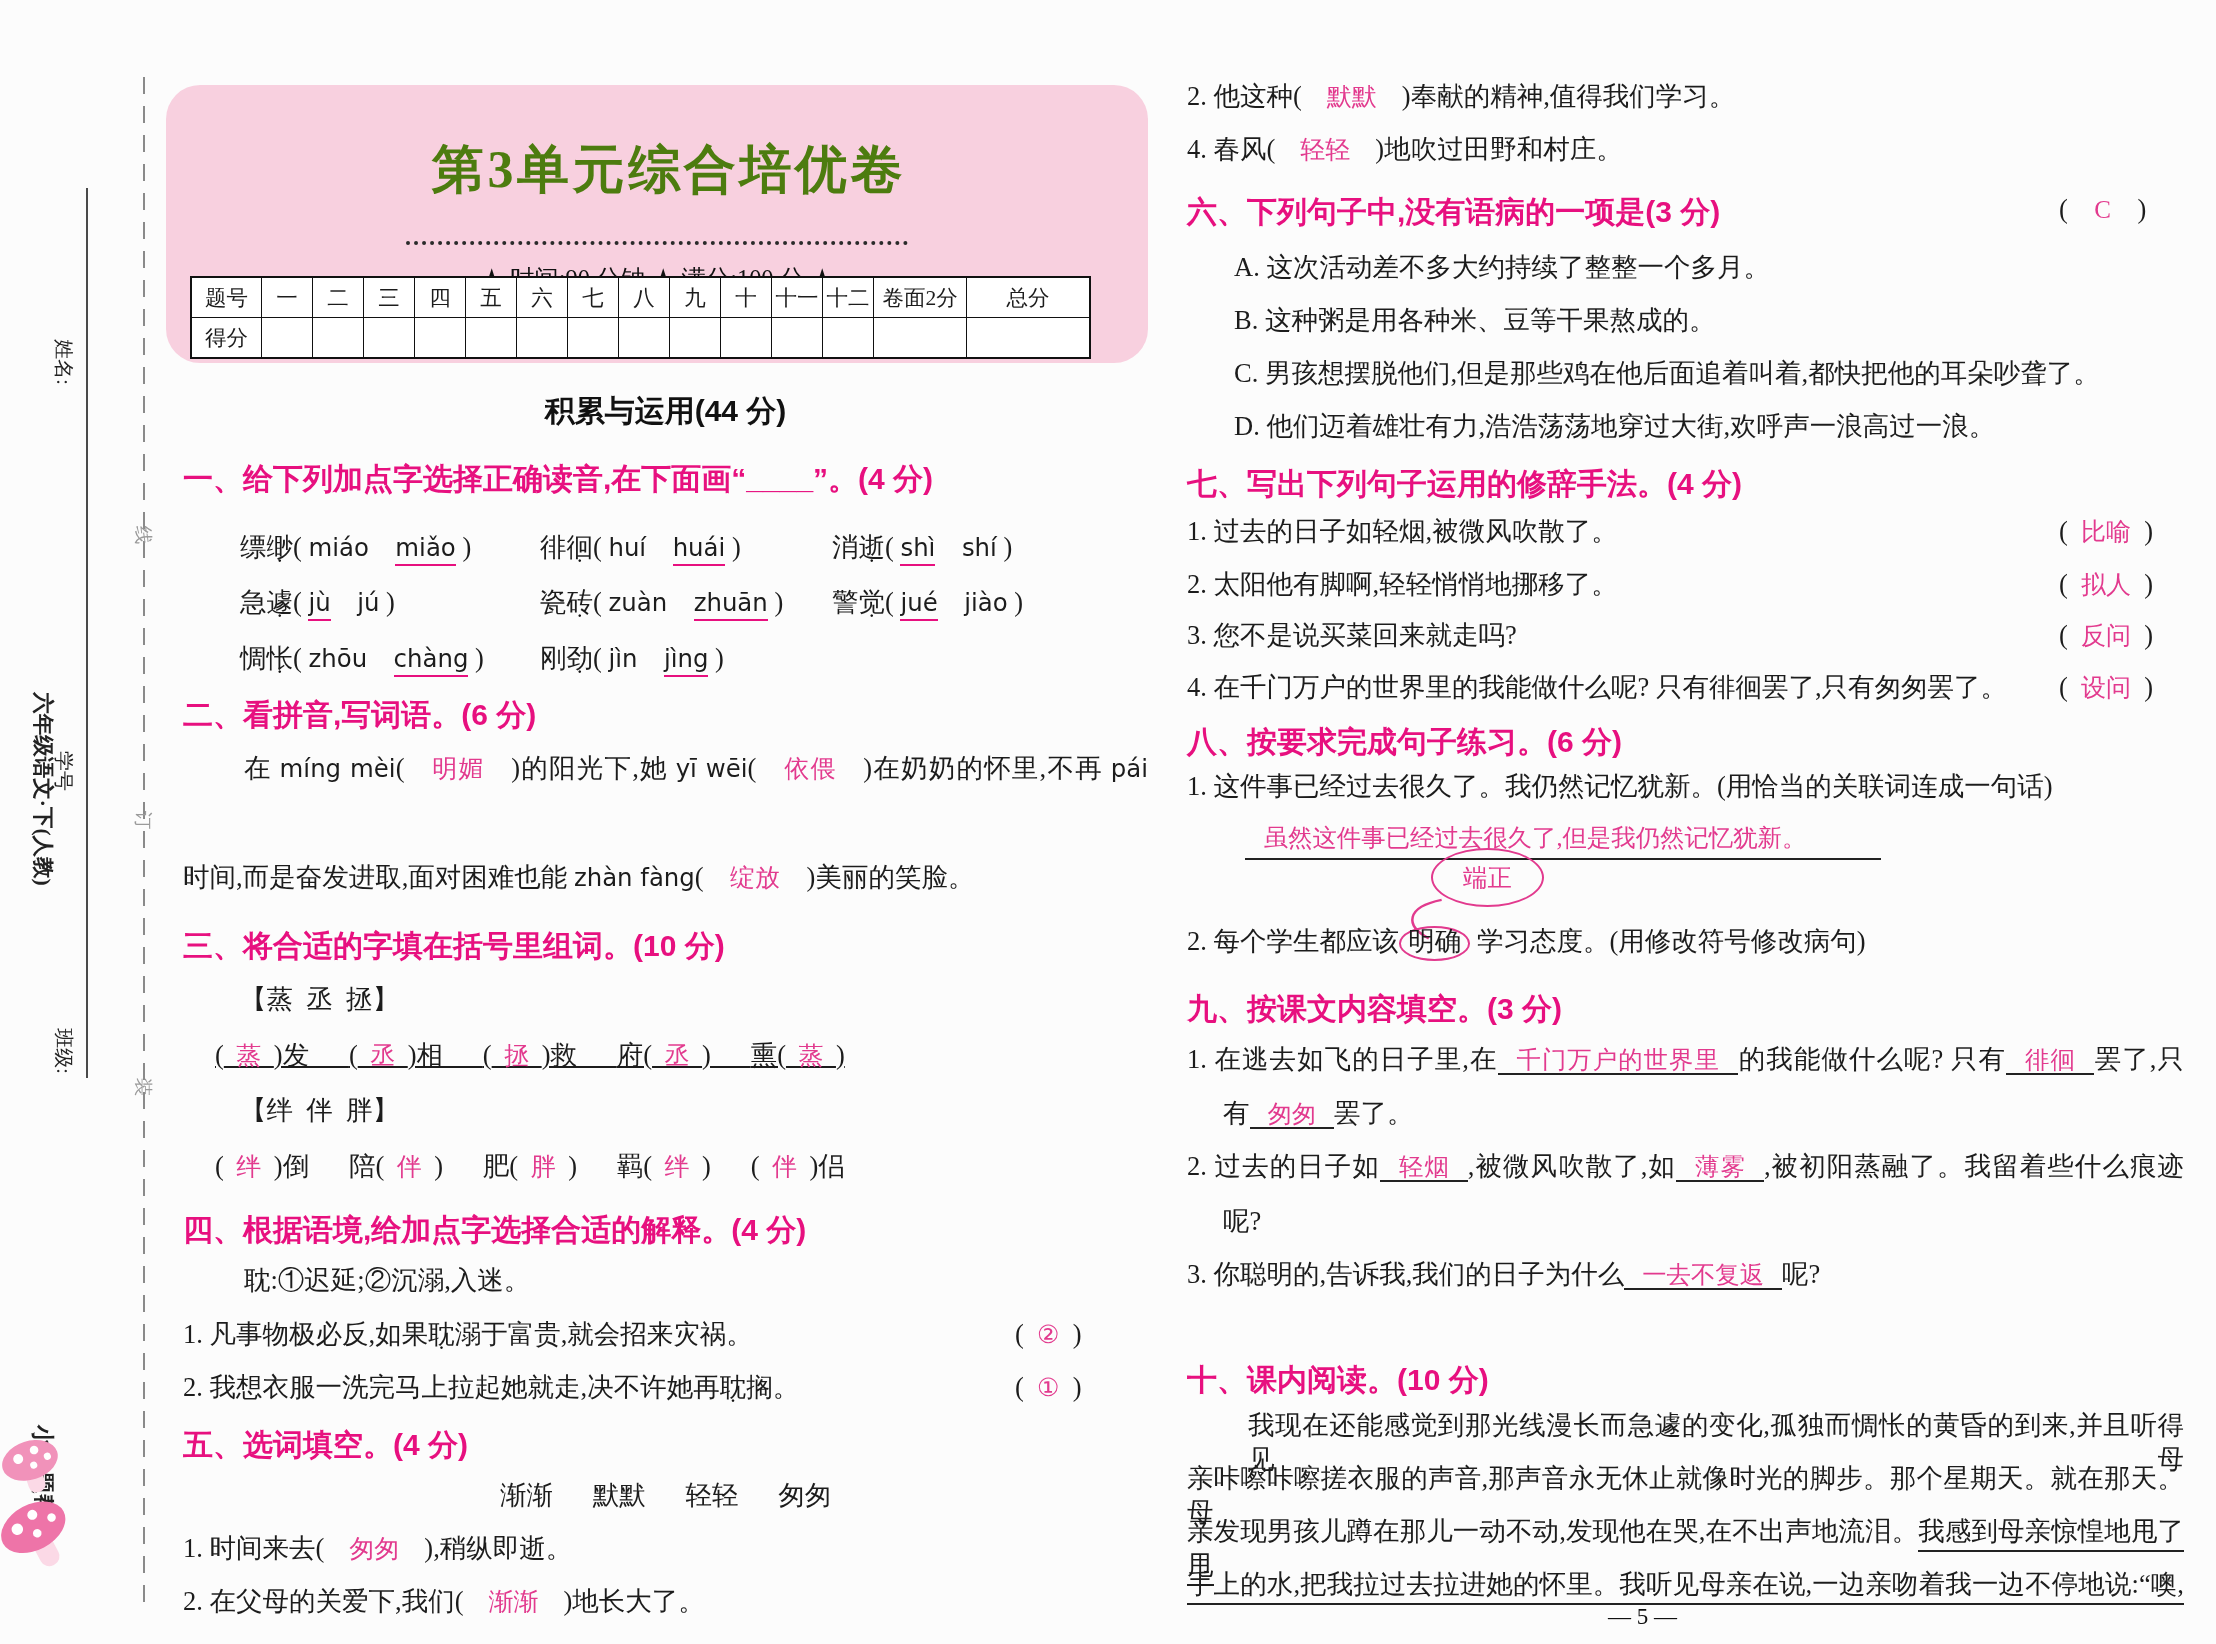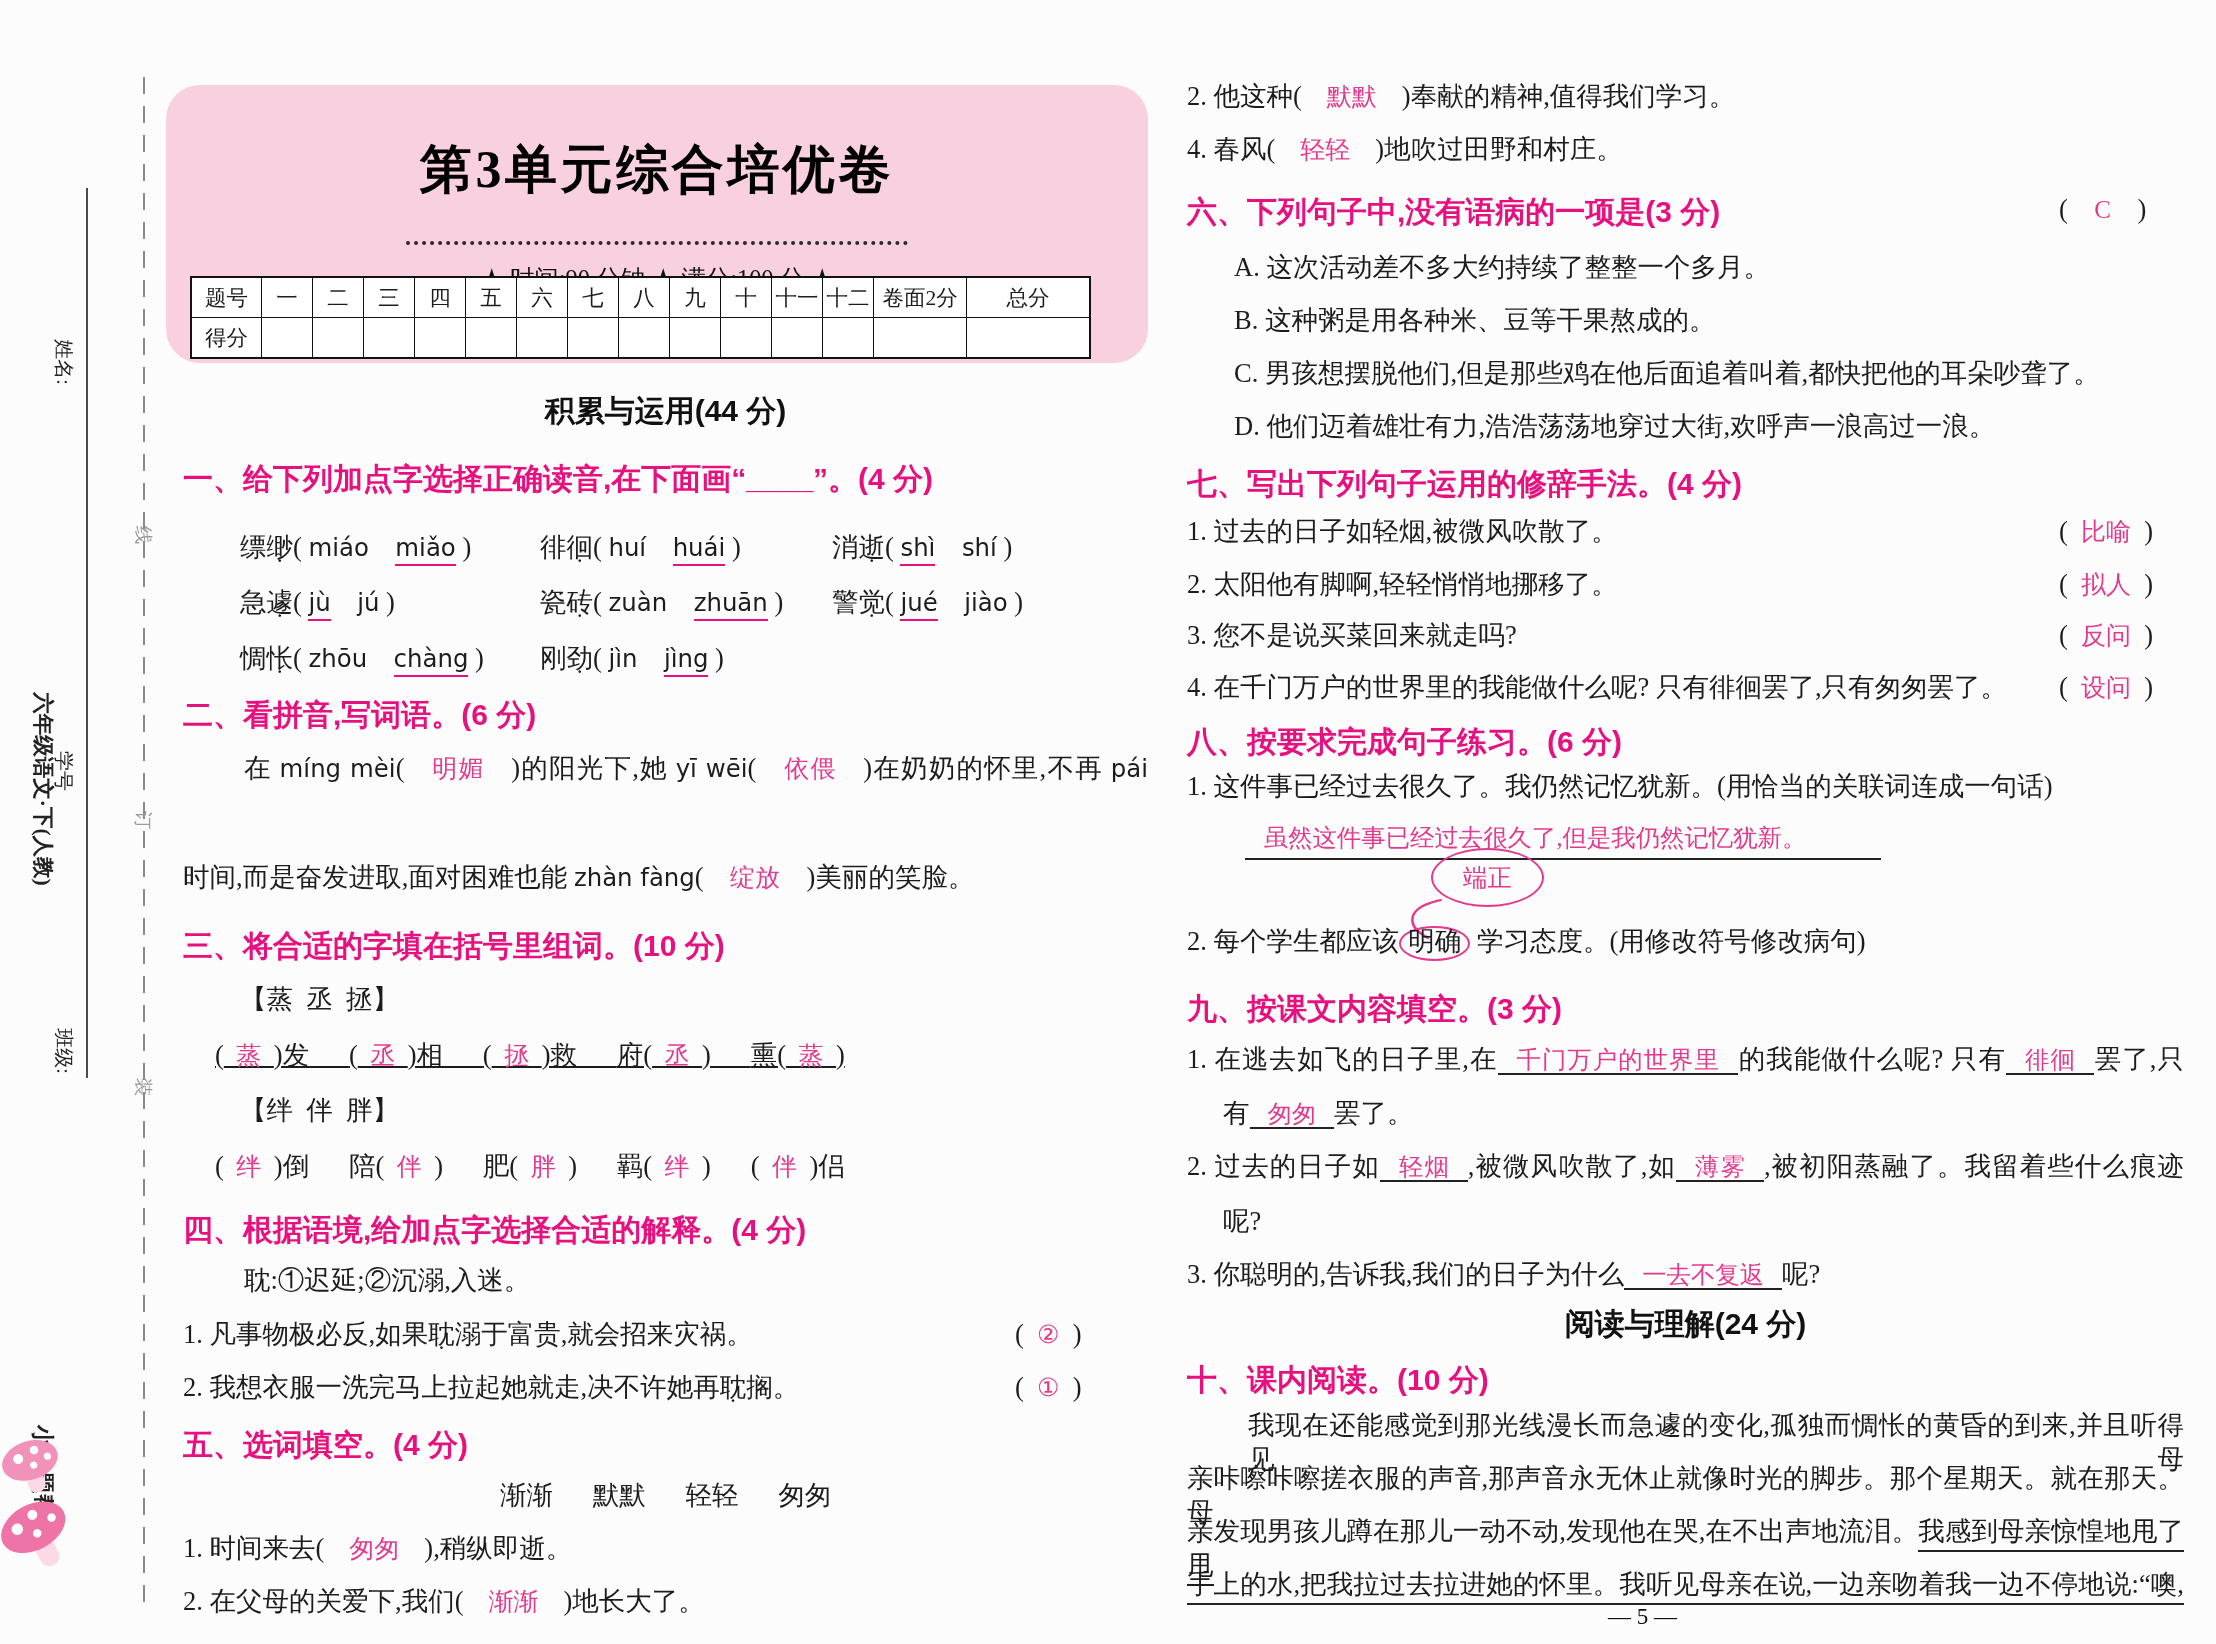--- a/index.html
+++ b/index.html
@@ -26,22 +26,22 @@
   .d::after{content:"·";position:absolute;left:50%;transform:translateX(-50%);
             bottom:-0.58em;font-size:0.85em;color:#111;}
   .circ{display:inline-block;border:2.2px solid var(--answer);border-radius:50%;
         padding:0 7.2px 2.9px;line-height:1.05;}
   .just{text-align:justify;text-align-last:justify;}
   .rot{transform:translate(-50%,-50%) rotate(90deg);transform-origin:center;
        white-space:nowrap;}
   
   .banner{position:absolute;left:166px;top:85px;width:982px;height:278px;
           background:var(--banner);border-radius:34px;}
-  .title{position:absolute;left:0;width:100%;top:50px;text-align:center;
-         font-size:52px;font-weight:bold;letter-spacing:3.6px;color:#000000;}
+  .title{position:absolute;left:12px;width:100%;top:50px;text-align:center;
+         font-size:52px;font-weight:bold;letter-spacing:3.6px;color:#4d7c0f;}
   .dotrule{position:absolute;left:240px;top:156px;width:502px;height:0;
            border-top:4.3px dotted #2a2a2a;}
   .sub{position:absolute;left:0;width:100%;top:178px;text-align:center;
        font-size:24.4px;color:#111;}
   
   table.score{position:absolute;left:190px;top:276px;border-collapse:collapse;
               border:2.9px solid #111;background:#fff;}
   table.score td{border:1.4px solid #111;text-align:center;font-size:21.5px;
                  height:39px;padding:0;}
   td.c0{width:69px;} td.cn{width:50px;} td.cw{width:92px;} td.ct{width:122px;}
@@ -201,21 +201,20 @@
   </svg>
   <div class="ln" style="left:1187px;top:924px;"><span>2. 每个学生都应该</span><span class="circ">明确</span><span> 学习态度。(用修改符号修改病句)</span></div>
 
   <div class="hd" style="left:1187px;top:989px;">九、按课文内容填空。(3 分)</div>
   <div class="ln just" style="left:1187px;top:1042px;width:997px;"><span>1. 在逃去如飞的日子里,在</span><span class="bl"> 千门万户的世界里 </span><span>的我能做什么呢? 只有</span><span class="bl"> 徘徊 </span><span>罢了,只</span></div>
   <div class="ln" style="left:1223px;top:1096px;"><span>有</span><span class="bl"> 匆匆 </span><span>罢了。</span></div>
   <div class="ln just" style="left:1187px;top:1149px;width:997px;"><span>2. 过去的日子如</span><span class="bl"> 轻烟 </span><span>,被微风吹散了,如</span><span class="bl"> 薄雾 </span><span>,被初阳蒸融了。我留着些什么痕迹</span></div>
   <div class="ln" style="left:1223px;top:1204px;"><span>呢?</span></div>
   <div class="ln" style="left:1187px;top:1257px;"><span>3. 你聪明的,告诉我,我们的日子为什么</span><span class="bl"> 一去不复返 </span><span>呢?</span></div>
 
-  <div class="abs blk" style="left:1187px;top:1304px;width:997px;text-align:center;">阅读与理解(24 分)</div>
 
   <div class="hd" style="left:1187px;top:1360px;">十、课内阅读。(10 分)</div>
   <div class="ln just" style="left:1248px;top:1408px;width:936px;">我现在还能感觉到那光线漫长而急遽的变化,孤独而惆怅的黄昏的到来,并且听得见母</div>
   <div class="ln just" style="left:1187px;top:1461px;width:997px;">亲咔嚓咔嚓搓衣服的声音,那声音永无休止就像时光的脚步。那个星期天。就在那天。母</div>
   <div class="ln just" style="left:1187px;top:1514px;width:997px;"><span>亲发现男孩儿蹲在那儿一动不动,发现他在哭,在不出声地流泪。</span><span class="u">我感到母亲惊惶地甩了甩</span></div>
   <div class="ln just" style="left:1187px;top:1567px;width:997px;"><span class="u">手上的水,把我拉过去拉进她的怀里。我听见母亲在说,一边亲吻着我一边不停地说:“噢,</span></div>
 
   <div class="pgnum" style="left:1535px;top:1604px;width:215px;">— 5 —</div>
 </div>
 

